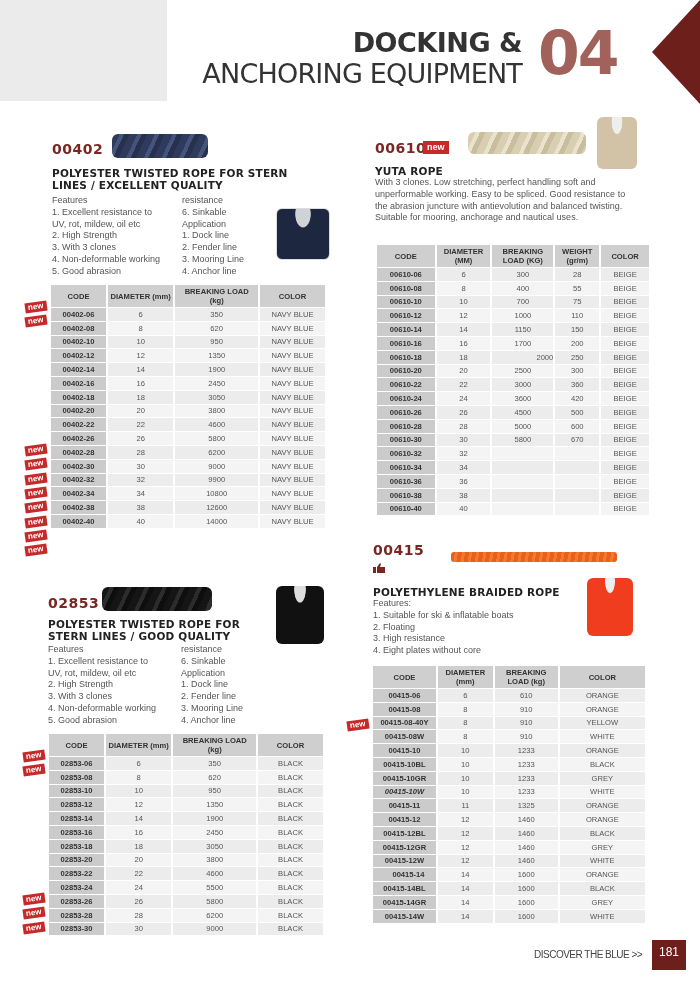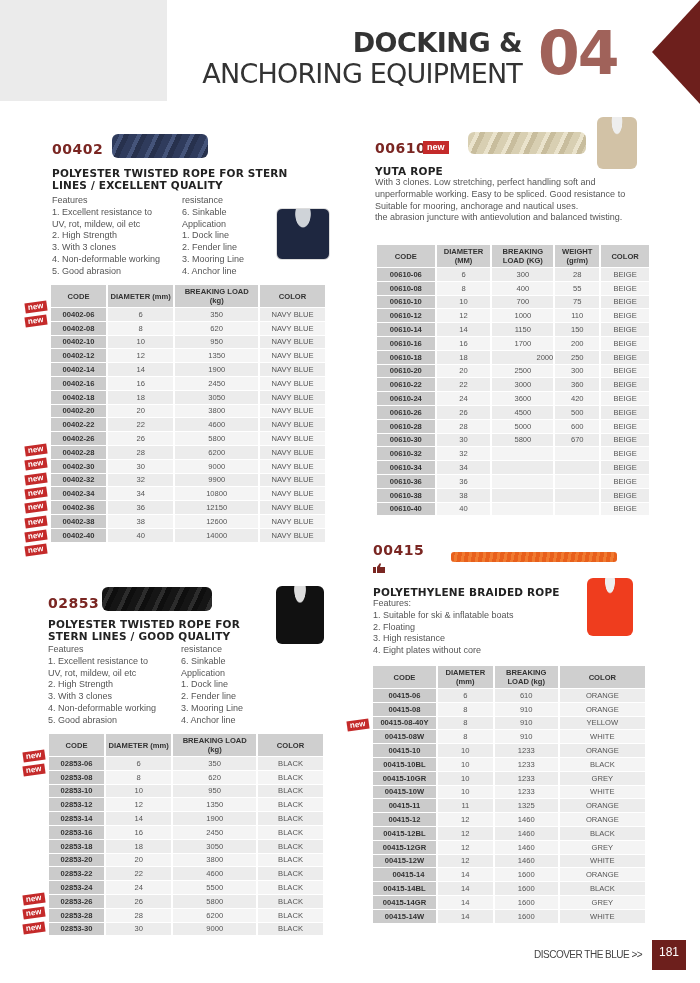--- a/index.html
+++ b/index.html
@@ -162,26 +162,20 @@
         <td style="height: 12.8px;">9900</td>
         <td style="height: 12.8px;">NAVY BLUE</td>
       </tr>
       <tr>
         <td class="c" style="height: 12.8px;">00402-34</td>
         <td style="height: 12.8px;">34</td>
         <td style="height: 12.8px;">10800</td>
         <td style="height: 12.8px;">NAVY BLUE</td>
       </tr>
       <tr>
-        <td class="c" style="height: 12.8px;">00402-36</td>
-        <td style="height: 12.8px;">36</td>
-        <td style="height: 12.8px;">12150</td>
-        <td style="height: 12.8px;">NAVY BLUE</td>
-      </tr>
-      <tr>
         <td class="c" style="height: 12.8px;">00402-38</td>
         <td style="height: 12.8px;">38</td>
         <td style="height: 12.8px;">12600</td>
         <td style="height: 12.8px;">NAVY BLUE</td>
       </tr>
       <tr>
         <td class="c" style="height: 12.8px;">00402-40</td>
         <td style="height: 12.8px;">40</td>
         <td style="height: 12.8px;">14000</td>
         <td style="height: 12.8px;">NAVY BLUE</td>
@@ -307,22 +301,22 @@
 </table>
 
 <div class="code" style="left:375px; top:140px;">00610</div>
 <div class="new-inline" style="left:423px; top:141px;">new</div>
 <div class="rope" style="left:468px; top:132px; width:118px; height:22px; background:repeating-linear-gradient(115deg,#d8cfb2 0 7px,#eae3cc 7px 11px,#c8bd9d 11px 16px);"></div>
 <div class="spool" style="left:597px; top:117px; width:40px; height:52px; background:radial-gradient(ellipse at 50% 8%, #eee 0 18%, #d2c2a6 20%);"></div>
 <div class="ptitle" style="left:375px; top:165px;">YUTA ROPE</div>
 <div class="desc" style="left:375px; top:177px;" id="d00610">
     <div>With 3 clones. Low stretching, perfect handling soft and</div>
     <div>unperformable working. Easy to be spliced. Good resistance to</div>
+    <div>the abrasion juncture with antievolution and balanced twisting.</div>
     <div>Suitable for mooring, anchorage and nautical uses.</div>
-    <div>the abrasion juncture with antievolution and balanced twisting.</div>
   </div>
 
 <table class="spec" id="t00610" style="left:375px; top:244px; width:276px;">
   <thead>
       <tr id="h00610">
         <th style="height: 20px; width: 58px;">CODE</th>
         <th style="height: 20px; width: 54px;">DIAMETER (MM)</th>
         <th style="height: 20px; width: 58px;">BREAKING LOAD (KG)</th>
         <th style="height: 20px; width: 44px;">WEIGHT (gr/m)</th>
         <th style="height: 20px; width: 48px;">COLOR</th>
@@ -520,21 +514,21 @@
         <td style="height: 12.8px;">1233</td>
         <td style="height: 12.8px;">BLACK</td>
       </tr>
       <tr>
         <td class="c" style="height: 12.8px;">00415-10GR</td>
         <td style="height: 12.8px;">10</td>
         <td style="height: 12.8px;">1233</td>
         <td style="height: 12.8px;">GREY</td>
       </tr>
       <tr>
-        <td class="c" style="height: 12.8px;">00415-10W</td>
+        <td class="c" style="height: 12.8px; font-style: italic;">00415-10W</td>
         <td style="height: 12.8px;">10</td>
         <td style="height: 12.8px;">1233</td>
         <td style="height: 12.8px;">WHITE</td>
       </tr>
       <tr>
         <td class="c" style="height: 12.8px;">00415-11</td>
         <td style="height: 12.8px;">11</td>
         <td style="height: 12.8px;">1325</td>
         <td style="height: 12.8px;">ORANGE</td>
       </tr>

